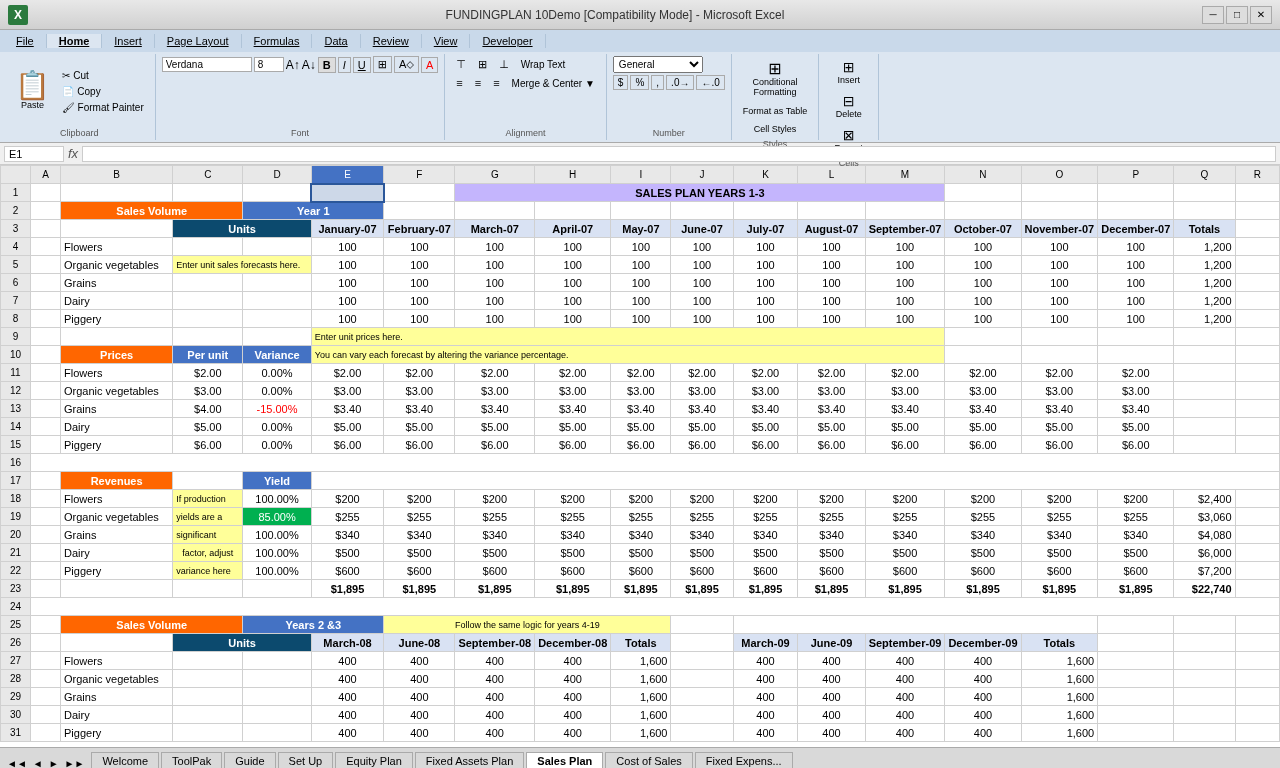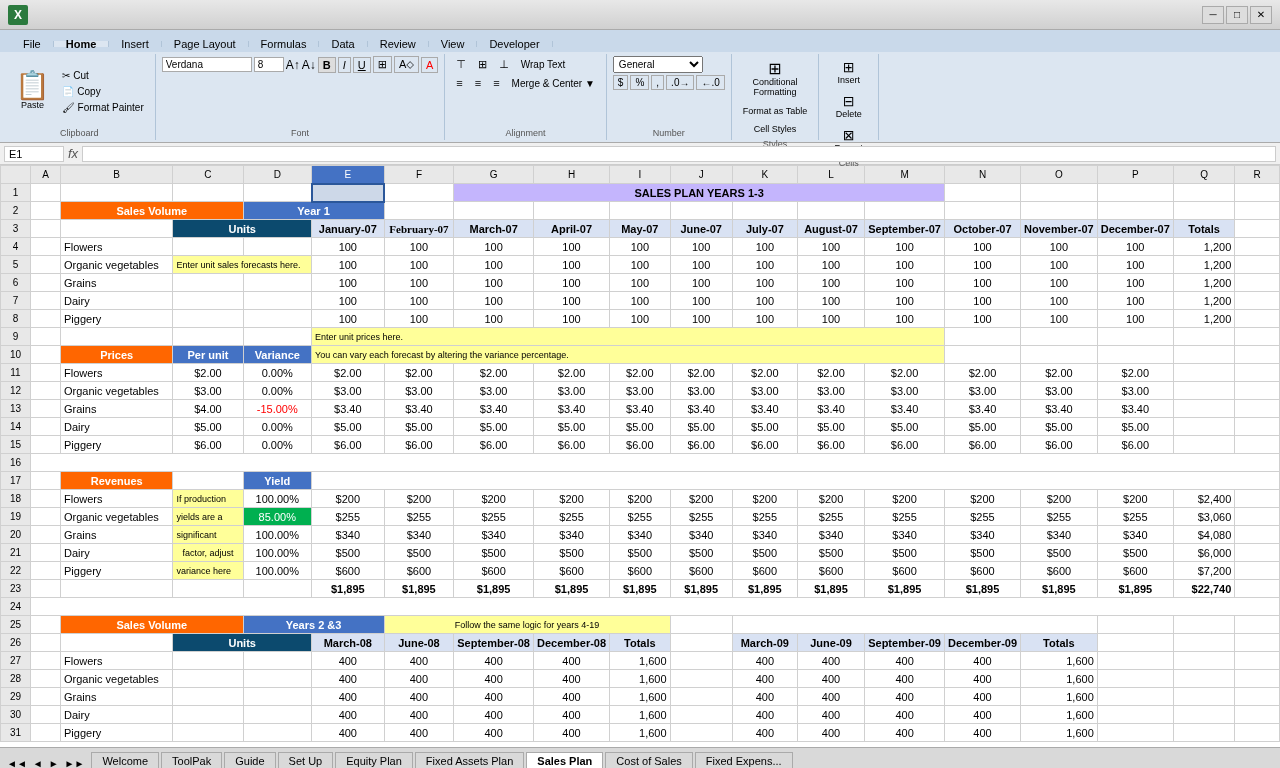--- a/index.html
+++ b/index.html
@@ -14,21 +14,21 @@
       justify-content: space-between;
       padding: 0 8px;
       border-bottom: 1px solid #aaa;
     }
     #titlebar .title { font-size: 12px; color: #333; flex: 1; text-align: center; }
     #titlebar .win-controls { display: flex; gap: 2px; }
     #titlebar .win-btn { width: 22px; height: 18px; border: 1px solid #aaa; background: #ddd; font-size: 10px; cursor: pointer; display: flex; align-items: center; justify-content: center; }
 
     
     #ribbon { background: #dce6f1; border-bottom: 1px solid #aaa; }
-    #ribbon-tabs { display: flex; background: #c9d9ea; padding: 11px; height: 22px; }
+    #ribbon-tabs { display: flex; background: #c9d9ea; padding: 4px; height: 22px; text-decoration: underline; }
     .ribbon-tab { padding: 3px 12px; font-size: 11px; cursor: pointer; border-right: 1px solid #b0c4d8; display: flex; align-items: center; }
     .ribbon-tab.active { background: #dce6f1; font-weight: bold; }
     #ribbon-content { display: flex; padding: 2px 4px; height: 90px; align-items: stretch; }
     .ribbon-group { display: flex; flex-direction: column; align-items: center; border-right: 1px solid #b0c4d8; padding: 2px 6px; min-width: 60px; }
     .ribbon-group-label { font-size: 9px; color: #555; margin-top: auto; padding-top: 2px; }
     .ribbon-group-content { display: flex; align-items: center; gap: 2px; flex: 1; }
     .ribbon-btn { display: flex; flex-direction: column; align-items: center; padding: 2px 4px; cursor: pointer; border: 1px solid transparent; border-radius: 2px; font-size: 9px; min-width: 30px; }
     .ribbon-btn .icon { font-size: 18px; line-height: 1; }
     .ribbon-btn-small { display: flex; align-items: center; gap: 3px; padding: 1px 4px; cursor: pointer; border: 1px solid transparent; border-radius: 2px; font-size: 10px; white-space: nowrap; }
 
@@ -63,20 +63,21 @@
     .sheet-tab { padding: 2px 10px; font-size: 11px; border: 1px solid #aaa; border-bottom: none; background: #d9d9d9; cursor: pointer; margin-right: 2px; }
     .sheet-tab.active { background: white; font-weight: bold; }
   </style>
 </head>
 <body>
 
 <div id="titlebar">
   <div style="display:flex;align-items:center;gap:4px;">
     <div style="width:20px;height:20px;background:#2b7a3e;border-radius:2px;display:flex;align-items:center;justify-content:center;color:white;font-size:12px;font-weight:bold;">X</div>
   </div>
+  <div class="title">FUNDINGPLAN 10Demo  [Compatibility Mode] - Microsoft Excel</div>
   <div class="win-controls">
     <div class="win-btn">─</div>
     <div class="win-btn">□</div>
     <div class="win-btn">✕</div>
   </div>
 </div>
 
 <div id="ribbon">
   <div id="ribbon-tabs">
     <div class="ribbon-tab">File</div>
@@ -287,21 +288,21 @@
           <td></td>
           <td></td>
       </tr>
 
       <tr>
         <th>3</th>
         <td></td>
         <td></td>
         <td colspan="2" class="blue-bg2" style="text-align:center;">Units</td>
         <td class="light-blue bold" style="text-align:center;">January-07</td>
-        <td class="light-blue bold" style="text-align:center;font-family:Liberation Serif, serif;">February-07</td>
+        <td class="light-blue bold" style="text-align:center;">February-07</td>
         <td class="light-blue bold" style="text-align:center;">March-07</td>
         <td class="light-blue bold" style="text-align:center;">April-07</td>
         <td class="light-blue bold" style="text-align:center;">May-07</td>
         <td class="light-blue bold" style="text-align:center;">June-07</td>
         <td class="light-blue bold" style="text-align:center;">July-07</td>
         <td class="light-blue bold" style="text-align:center;">August-07</td>
         <td class="light-blue bold" style="text-align:center;">September-07</td>
         <td class="light-blue bold" style="text-align:center;">October-07</td>
         <td class="light-blue bold" style="text-align:center;">November-07</td>
         <td class="light-blue bold" style="text-align:center;">December-07</td>

